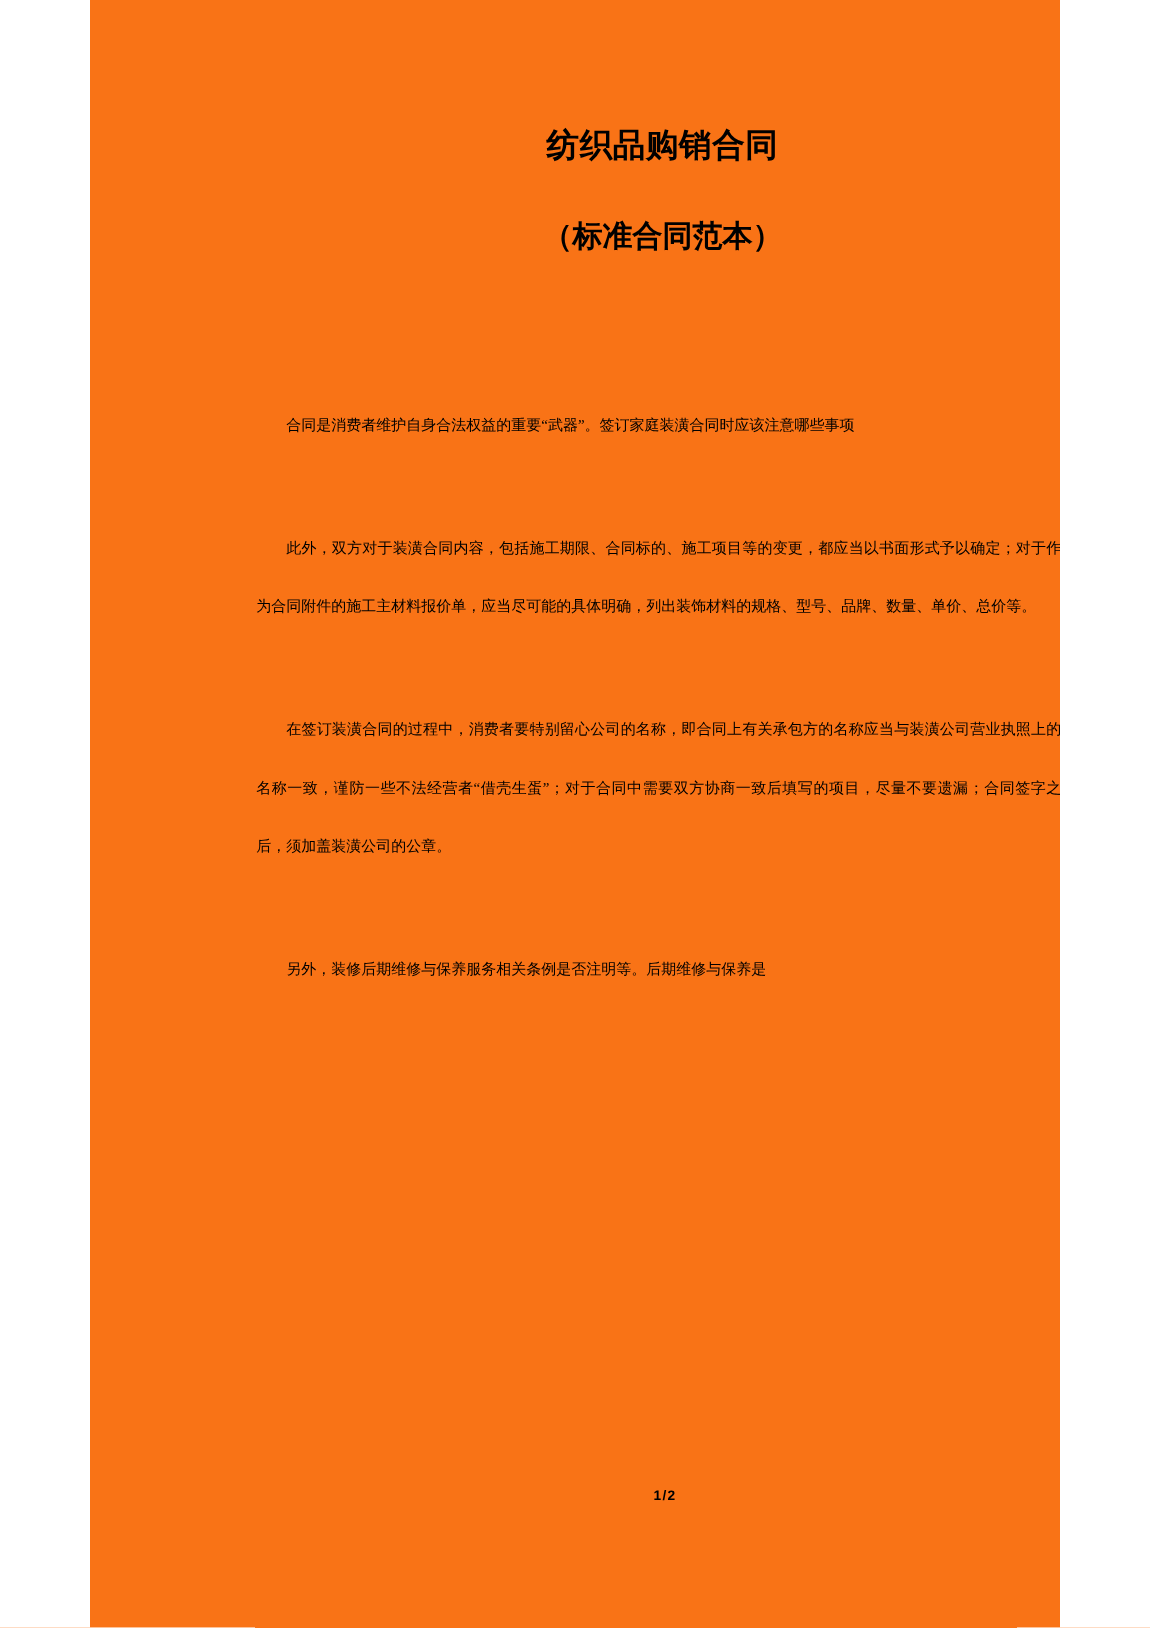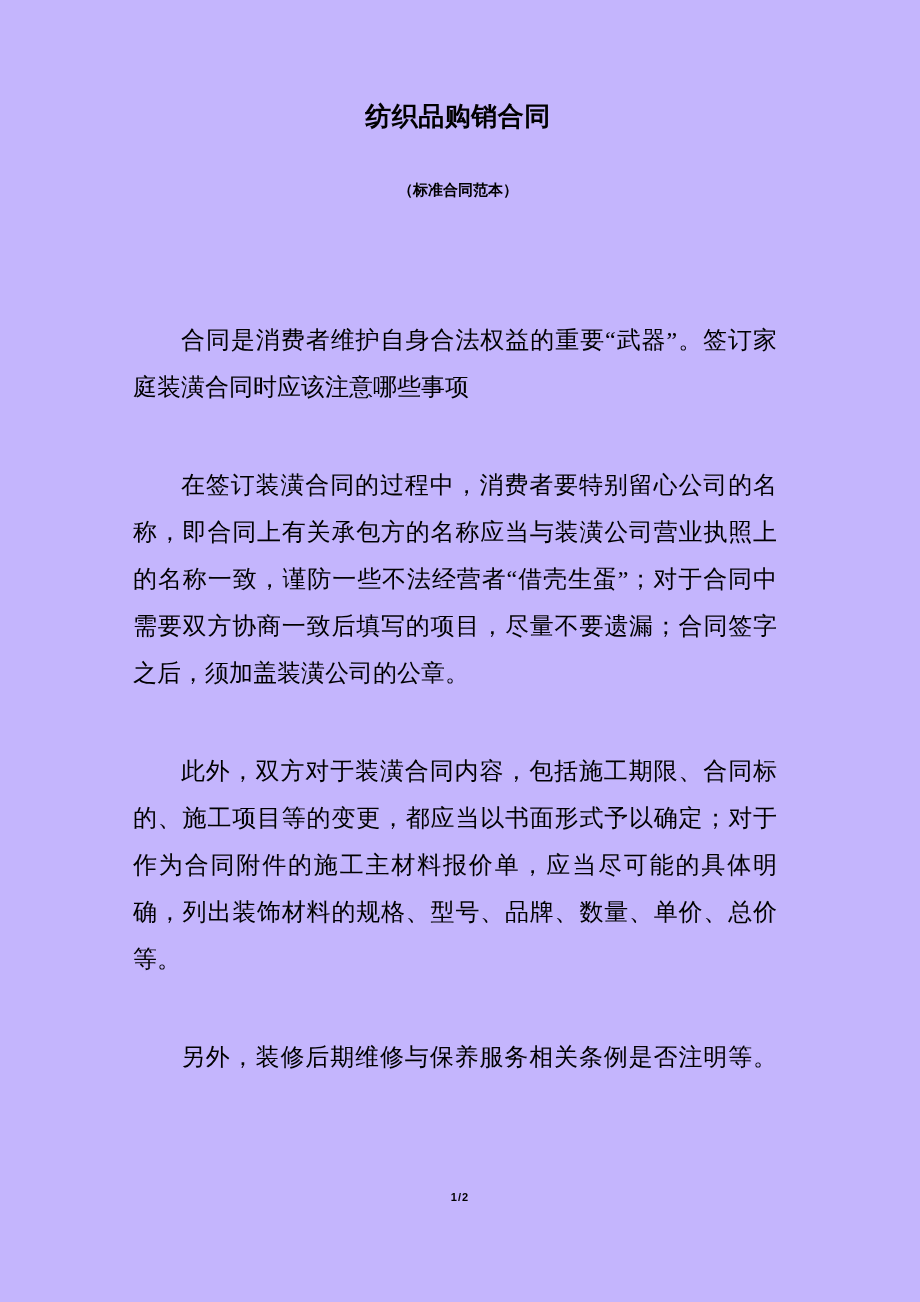--- a/index.html
+++ b/index.html
@@ -1,22 +1,22 @@
 <!DOCTYPE html>
 <html lang="zh"><head>
 <meta charset="utf-8">
 <style>
   * { margin: 0; padding: 0; box-sizing: border-box; }
   html, body { background: #ffffff; }
   .page {
     position: relative;
-    width: 920px;
+    width: 776px;
     height: 1302px;
     margin: 0 auto;
-    background: #c4b5fd;
+    background: #f97316;
     color: #000000;
     overflow: hidden;
     font-family: "Liberation Serif", "DejaVu Serif", serif;
   }
   .doc-title {
     padding-top: 100px;
     margin-left: 133px;
     width: 650px;
     text-align: center;
     font-family: "Liberation Sans", "DejaVu Sans", sans-serif;
@@ -24,27 +24,27 @@
     font-size: 26px;
     line-height: 32px;
     letter-spacing: 0.5px;
   }
   .doc-subtitle {
     margin-top: 45px;
     margin-left: 133px;
     width: 650px;
     text-align: center;
     font-weight: bold;
-    font-size: 15px;
+    font-size: 24px;
     line-height: 26px;
   }
   .doc-body {
     margin: 114px 0 0 133px;
     width: 644px;
-    font-size: 24px;
+    font-size: 12px;
     line-height: 47px;
     text-align: justify;
   }
   .doc-body p {
     text-indent: 2em;
     margin: 0 0 51px 0;
   }
   .doc-body p.cutoff {
     margin-bottom: 0;
     max-height: 47px;
@@ -67,20 +67,20 @@
 <body>
 
 <div class="page">
 
   <h1 class="doc-title">纺织品购销合同</h1>
 
   <h2 class="doc-subtitle">（标准合同范本）</h2>
 
   <div class="doc-body">
     <p>合同是消费者维护自身合法权益的重要“武器”。签订家庭装潢合同时应该注意哪些事项</p>
+    <p>此外，双方对于装潢合同内容，包括施工期限、合同标的、施工项目等的变更，都应当以书面形式予以确定；对于作为合同附件的施工主材料报价单，应当尽可能的具体明确，列出装饰材料的规格、型号、品牌、数量、单价、总价等。</p>
     <p>在签订装潢合同的过程中，消费者要特别留心公司的名称，即合同上有关承包方的名称应当与装潢公司营业执照上的名称一致，谨防一些不法经营者“借壳生蛋”；对于合同中需要双方协商一致后填写的项目，尽量不要遗漏；合同签字之后，须加盖装潢公司的公章。</p>
-    <p>此外，双方对于装潢合同内容，包括施工期限、合同标的、施工项目等的变更，都应当以书面形式予以确定；对于作为合同附件的施工主材料报价单，应当尽可能的具体明确，列出装饰材料的规格、型号、品牌、数量、单价、总价等。</p>
     <p class="cutoff">另外，装修后期维修与保养服务相关条例是否注明等。后期维修与保养是</p>
   </div>
 
   <div class="page-footer">1/2</div>
 
 </div>
 
 </body></html>

